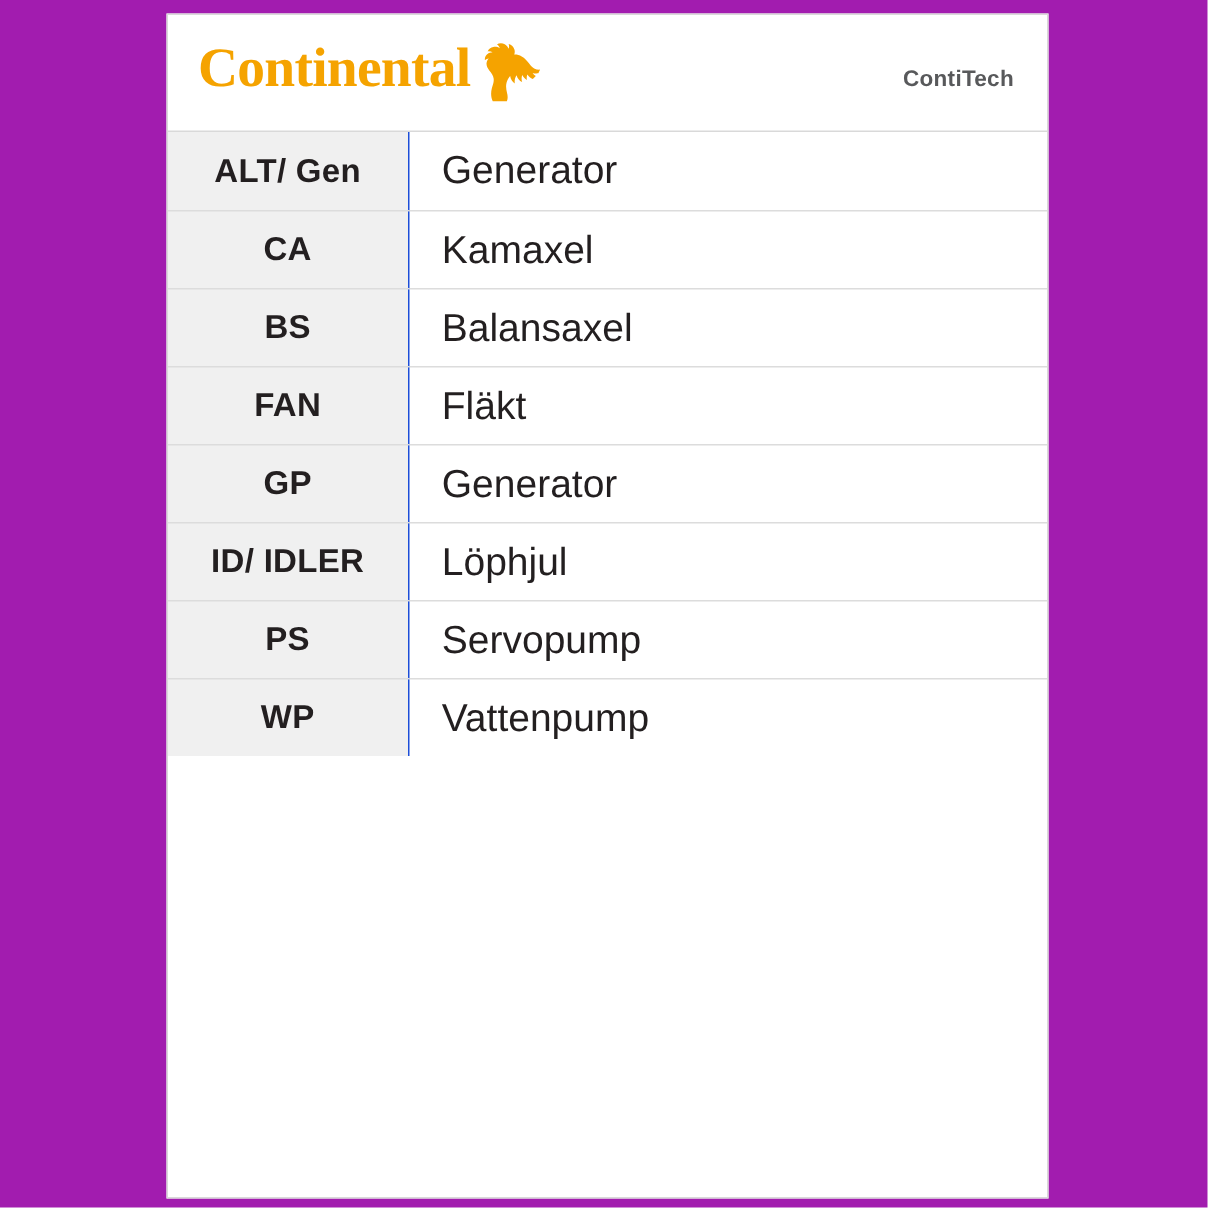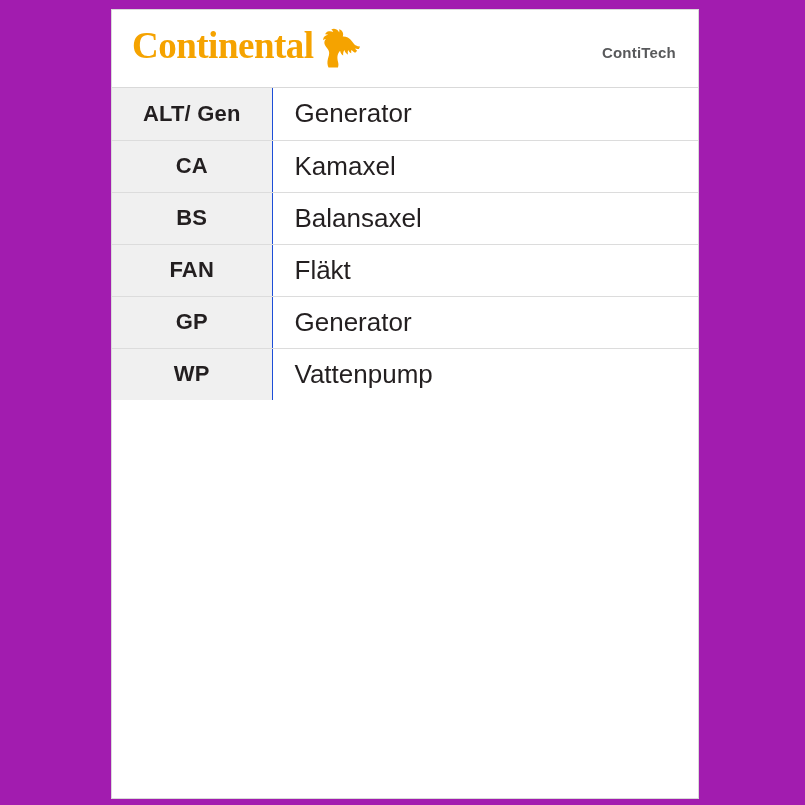--- a/index.html
+++ b/index.html
@@ -138,20 +138,28 @@
         </tr>
         <tr>
           <td class="col-abbr">FAN</td>
           <td class="col-desc">Fläkt</td>
         </tr>
         <tr>
           <td class="col-abbr">GP</td>
           <td class="col-desc">Generator</td>
         </tr>
         <tr>
+          <td class="col-abbr">ID/ IDLER</td>
+          <td class="col-desc">Löphjul</td>
+        </tr>
+        <tr>
+          <td class="col-abbr">PS</td>
+          <td class="col-desc">Servopump</td>
+        </tr>
+        <tr>
           <td class="col-abbr">WP</td>
           <td class="col-desc">Vattenpump</td>
         </tr>
       </tbody>
     </table>
 
   </div>
 </div>
 
 </body></html>

